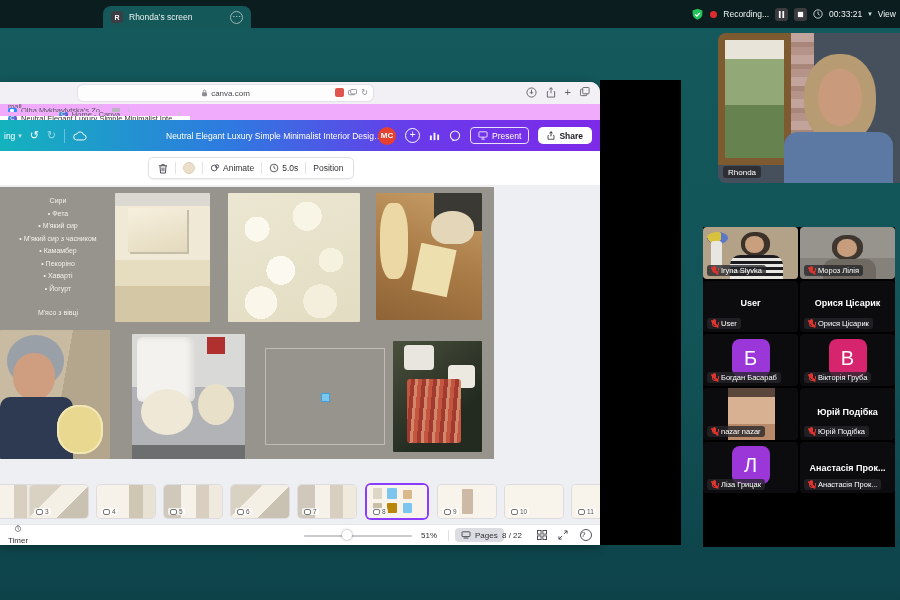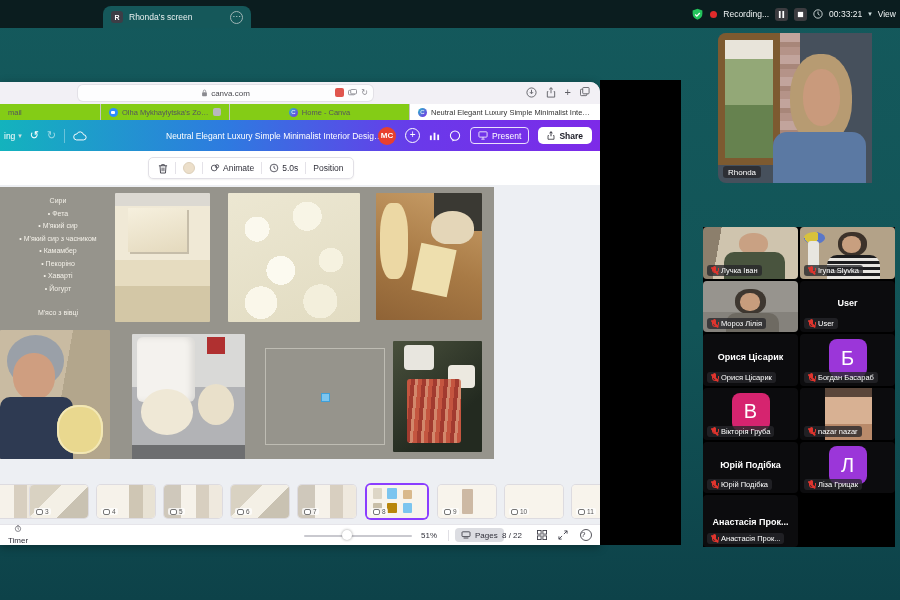--- a/index.html
+++ b/index.html
@@ -29,21 +29,21 @@
   .safari { position:absolute; left:0; top:82px; width:600px; height:463px; background:#f2f0f5;
             border-radius:0 10px 0 0; overflow:hidden; box-shadow:0 2px 8px rgba(0,0,0,.35); }
   .sf-toolbar { position:absolute; left:0; top:0; width:600px; height:22px; background:#f2f0f5; }
   .addr { position:absolute; left:78px; top:3px; width:295px; height:16px; background:#fdfdfe;
           border-radius:5px; box-shadow:0 0 0 1px #e3e1e7; display:flex; align-items:center; justify-content:center; gap:3px; }
   .addr-text { color:#4a4a50; font-size:8px; }
   .addr-icons { position:absolute; right:5px; top:3px; display:flex; gap:4px; align-items:center; }
   .ext-red { width:9px; height:9px; border-radius:2px; background:#e0564e; }
   .winicons { position:absolute; right:10px; top:4px; display:flex; gap:9px; align-items:center; color:#5f5f66; }
 
-  .sf-tabbar { position:absolute; left:0; top:22px; width:600px; height:16px; background:#84cc16; display:flex; }
+  .sf-tabbar { position:absolute; left:0; top:22px; width:600px; height:16px; background:#f0abfc; display:flex;flex-direction:column; }
   .sf-tab { position:relative; height:16px; display:flex; align-items:center; gap:4px; padding:0 8px;
             border-right:1px solid #c6c4ca; color:#55555c; font-size:7.5px; overflow:hidden; white-space:nowrap; }
   .sf-tab.active { background:#fff; color:#333; border-right:none; }
   .fav { width:9px; height:9px; border-radius:50%; flex:0 0 auto; position:relative; }
   .fav-zoom { background:#2d8cff; } .fav-zoom::after{ content:""; position:absolute; left:2px; top:3px; width:4px; height:3px; background:#fff; border-radius:1px; }
   .fav-canva { background:linear-gradient(135deg,#27bdc9,#7d2ae8); color:#fff; font-size:6px; line-height:9px; text-align:center; }
   .fav-sq { width:8px; height:8px; border-radius:2px; background:#b9b7bd; flex:0 0 auto; }
 
   
   .cv-bar { position:absolute; left:0; top:38px; width:600px; height:31px;
@@ -137,21 +137,21 @@
                color:#30303a; font-size:8px; }
   .sb-item { position:absolute; top:0; height:20px; display:flex; align-items:center; gap:4px; }
   .slider-track { position:absolute; left:304px; top:10px; width:108px; height:2px; background:#c9c9cf; border-radius:1px; }
   .slider-handle { position:absolute; left:342px; top:5px; width:10px; height:10px; border-radius:50%; background:#fff;
                    box-shadow:0 0 3px rgba(0,0,0,.4); }
   .pages-pill { background:#dcdde2; border-radius:4px; padding:2px 6px; display:flex; gap:4px; align-items:center; }
   .sb-div { position:absolute; left:448px; top:5px; width:1px; height:11px; background:#e0dfe4; }
   .help { width:12px; height:12px; border-radius:50%; border:1px solid #55555c; font-size:8px; line-height:10px; text-align:center; }
 
   
-  .rhonda { position:absolute; left:718px; top:33px; width:154px; height:150px; border-radius:8px 0 0 8px;
+  .rhonda { position:absolute; left:718px; top:33px; width:182px; height:150px; border-radius:8px 0 0 8px;
             overflow:hidden; background:#46505c; }
   .rh-window { position:absolute; left:0; top:0; width:40%; height:88%; border:7px solid #7d5a30;
                background:linear-gradient(180deg,#e8e4da 0 16%,#93a877 16% 55%,#66824f 55%); }
   .rh-curtain { position:absolute; left:40%; top:0; width:13%; height:100%;
                 background:repeating-linear-gradient(180deg,#c2a49c 0 9px,#a88679 9px 14px,#b59388 14px 22px); }
   .rh-hair { position:absolute; left:47%; top:14%; width:40%; height:60%; border-radius:46%; background:#b79b72; }
   .rh-face { position:absolute; left:55%; top:24%; width:24%; height:38%; border-radius:48%; background:#c99a7c; }
   .rh-body { position:absolute; left:36%; top:66%; width:60%; height:36%; border-radius:14px 14px 0 0; background:#5b79a3; }
   .name-pill { position:absolute; left:5px; bottom:5px; background:rgba(38,38,42,.78); color:#fff; border-radius:3px;
                padding:1.5px 5px; font-size:8px; display:flex; align-items:center; gap:3px; max-width:92%;
@@ -557,32 +557,20 @@
     <div class="rh-hair"></div>
     <div class="rh-face"></div>
     <div class="rh-body"></div>
     <span class="name-pill">
       <span>Rhonda</span>
     </span>
   </div>
 
   <div class="gallery">
 
-    <div class="tile">
-      <div class="vart art-luchka">
-        <div class="head"></div>
-        <div class="body"></div>
-      </div>
-      <span class="name-pill">
-          <span class="mic">
-            <i></i>
-          </span>
-          <span>Лучка Іван</span>
-        </span>
-    </div>
 
 
     <div class="tile">
       <div class="vart art-iryna">
         <div class="fl1"></div>
         <div class="vase"></div>
         <div class="head"></div>
         <div class="face"></div>
         <div class="body"></div>
       </div>

